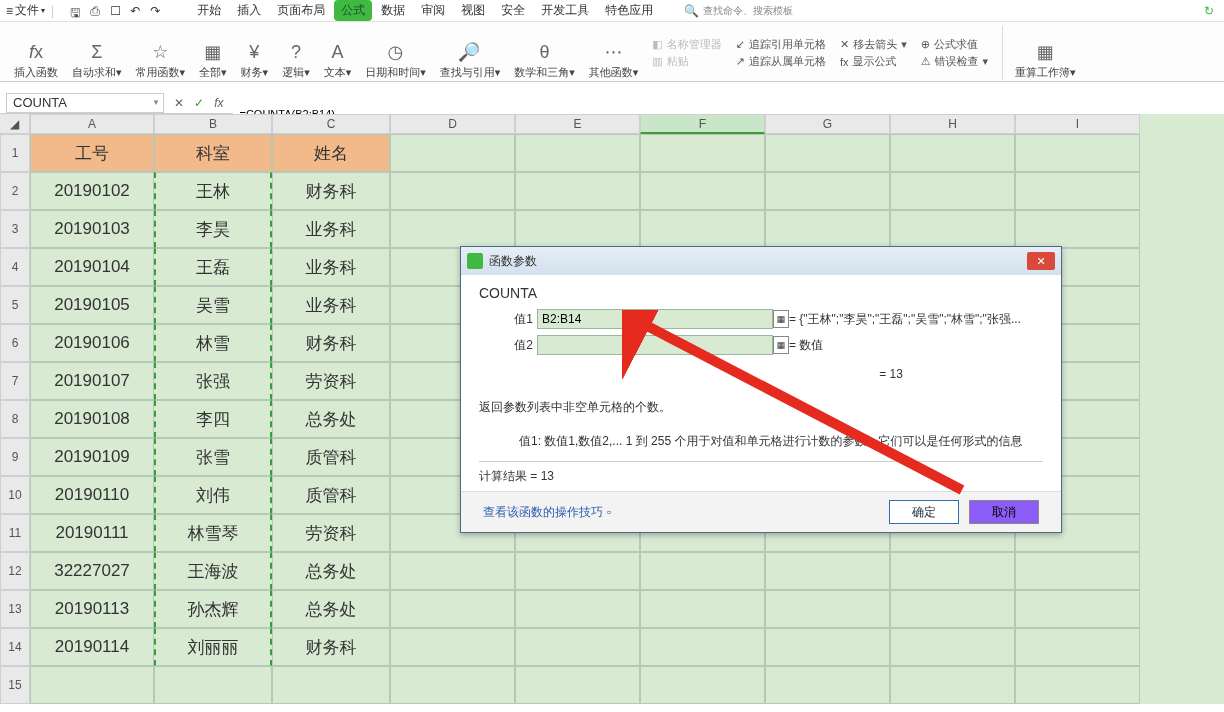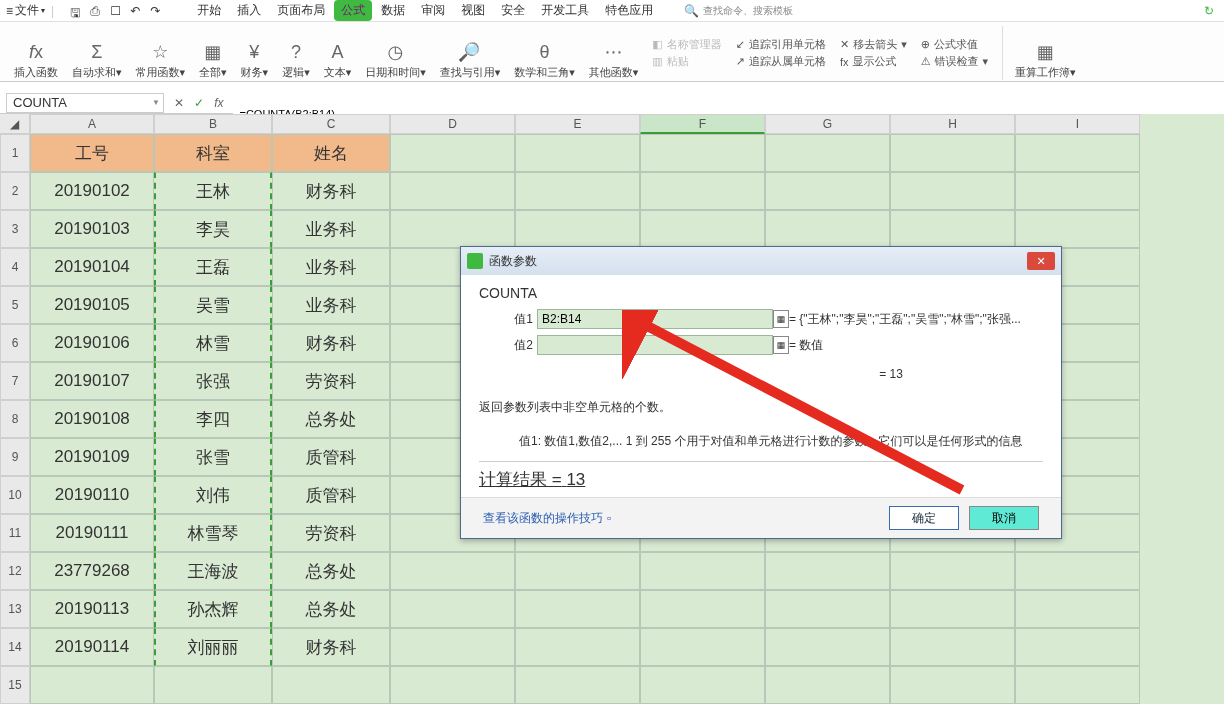--- a/index.html
+++ b/index.html
@@ -2,21 +2,21 @@
 <html><head>
 <meta charset="utf-8">
 <style>
 * { box-sizing: border-box; margin: 0; padding: 0; font-family: "Microsoft YaHei", Arial, sans-serif; }
 body { width: 1224px; height: 712px; background: #fff; overflow: hidden; font-size: 12px; color: #333; position: relative; }
 
 
 .menubar { display: flex; align-items: center; height: 22px; background: #fff; padding: 0 6px; gap: 6px; border-bottom: 1px solid #e0e0e0; }
 .menubar .file { display: flex; align-items: center; gap: 2px; }
 .menubar .tab { padding: 2px 7px; border-radius: 4px; font-size: 12px; cursor: pointer; }
-.menubar .tab.active { background: #3fb93f; color: #701a75; }
+.menubar .tab.active { background: #3fb93f; color: #14532d; }
 .menubar .qa { display:flex; align-items:center; gap:6px; margin-left: 10px;}
 .menubar .right { margin-left: auto; display:flex; gap:8px;}
 .ico { width:14px; height:14px; display:inline-block; }
 
 
 .ribbon { display:flex; height:60px; border-bottom:1px solid #ccc; background:#fdfdfd; padding: 4px 8px; gap: 2px; align-items:flex-start;}
 .rgroup { display:flex; flex-direction:column; align-items:center; justify-content:flex-end; height:54px; padding: 0 6px; font-size:11px; color:#444; gap:2px;}
 .rgrpicon{ width:22px; height:22px; display:flex; align-items:center; justify-content:center; font-size:18px; color:#666;}
 .rgroup .gl{ font-size:11px; white-space:nowrap;}
 .rgroup.sep{ border-left:1px solid #ddd; padding-left:12px; margin-left:6px;}
@@ -53,21 +53,21 @@
 .frow{ display:flex; align-items:center; gap:0; margin-bottom:6px;}
 .flbl{ width:58px; text-align:right; font-size:12px; padding-right:4px;}
 .finp{ width:236px; height:20px; border:1px solid #9ab89a; background:#d9ead3; padding:0 4px; font-size:12px;}
 .fsel{ width:16px; height:18px; border:1px solid #888; background:#fff; display:flex; align-items:center; justify-content:center; font-size:9px;}
 .fval{ font-size:12px; color:#333;}
 .dhr{ border-top:1px solid #ccc; margin:10px 0 6px;}
 .ddesc{ font-size:12px; line-height:1.6;margin-top:15px;}
 .dfoot{ display:flex; align-items:center; padding:8px 22px; background:#f3f3f3; border-top:1px solid #ddd;}
 .dlink{ color:#2a5db0; font-size:12px; display:flex; align-items:center; gap:4px;}
 .dbtns{ margin-left:auto; display:flex; gap:10px;}
-.dbtn{ width:70px; height:24px; border:1px solid #888; background:#5eead4; font-size:12px; cursor:pointer;}
+.dbtn{ width:70px; height:24px; border:1px solid #888; background:#8b5cf6; font-size:12px; cursor:pointer;}
 .dbtn.primary{ border:1px solid #3a6db0; background:#fff; color:#234;}
 
 
 .arrow{ position:absolute; left:622px; top:310px; pointer-events:none;}
 </style>
 </head>
 <body>
 
 <div class="menubar">
   <div class="file">
@@ -301,21 +301,21 @@
       <div class="cell">20190111</div>
       <div class="cell dashed">林雪琴</div>
       <div class="cell">劳资科</div>
       <div class="cell"></div>
       <div class="cell"></div>
       <div class="cell"></div>
       <div class="cell"></div>
       <div class="cell"></div>
       <div class="cell"></div>
       <div class="rowh">12</div>
-      <div class="cell">23779268</div>
+      <div class="cell">32227027</div>
       <div class="cell dashed">王海波</div>
       <div class="cell">总务处</div>
       <div class="cell"></div>
       <div class="cell"></div>
       <div class="cell"></div>
       <div class="cell"></div>
       <div class="cell"></div>
       <div class="cell"></div>
       <div class="rowh">13</div>
       <div class="cell">20190113</div>
@@ -367,21 +367,21 @@
     <div class="frow">
       <div class="flbl">值2</div>
       <input class="finp" style="">
       <div class="fsel">▦</div>
       <div class="fval">= 数值</div>
     </div>
     <div style="text-align:center;padding:6px 0 2px 260px;">= 13</div>
     <div class="ddesc">返回参数列表中非空单元格的个数。</div>
     <div class="ddesc" style="padding-left:40px;">值1: 数值1,数值2,... 1 到 255 个用于对值和单元格进行计数的参数。它们可以是任何形式的信息</div>
     <div class="dhr"></div>
-    <div style="font-size:17px;text-decoration:underline;"><span>计算结果 =</span> <span>13</span></div>
+    <div style="font-size:12px;"><span>计算结果 =</span> <span>13</span></div>
   </div>
   <div class="dfoot">
     <div class="dlink">
         <span>查看该函数的操作技巧</span> 
         <span>▫</span>
       </div>
     <div class="dbtns">
       <button class="dbtn primary">确定</button>
       <button class="dbtn">取消</button>
     </div>

